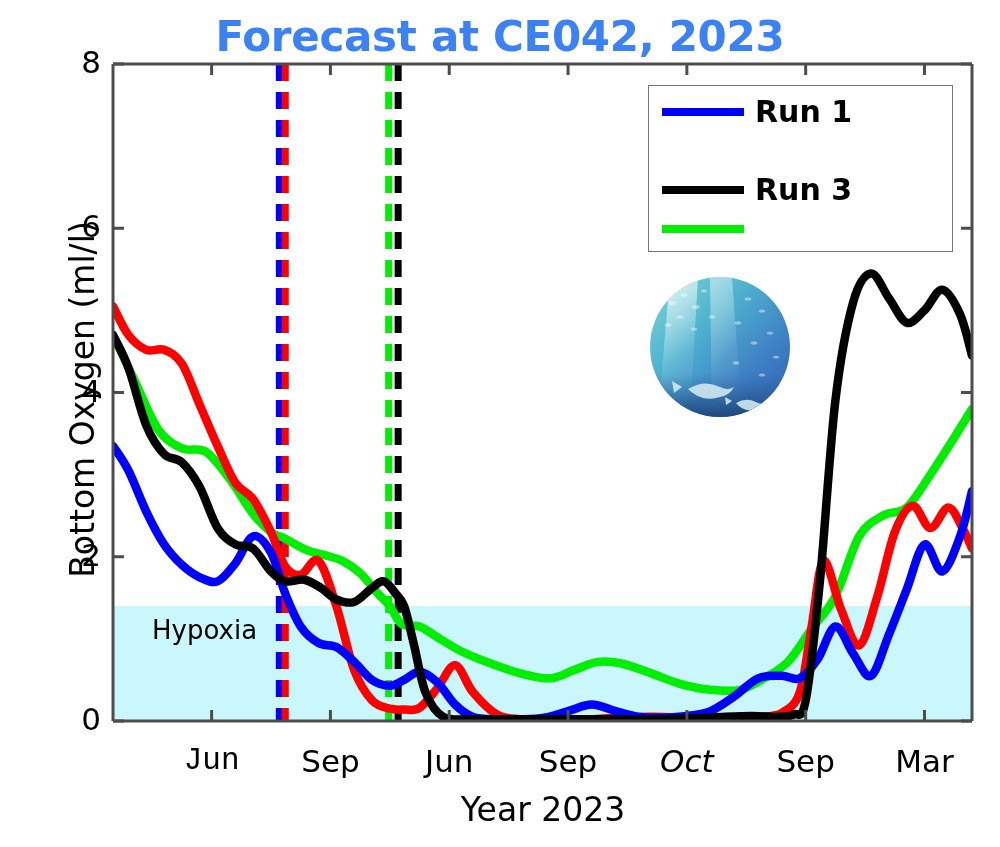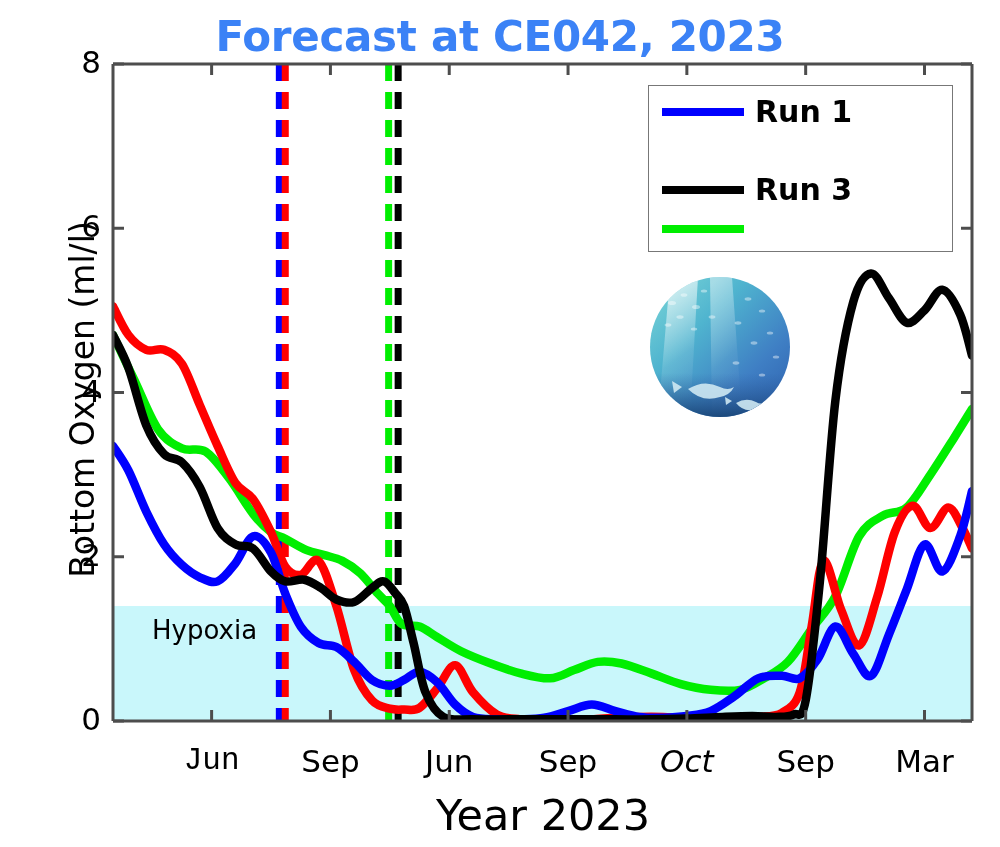--- a/index.html
+++ b/index.html
@@ -47,21 +47,21 @@
     transform: rotate(-90deg);
     transform-origin: center center;
     white-space: nowrap;
   }
   #xlabel {
     position: absolute;
     left: 113px;
     top: 790px;
     width: 860px;
     text-align: center;
-    font-size: 43px;
+    font-size: 33px;
     color: #000000;
   }
   .ytick-label {
     position: absolute;
     width: 60px;
     text-align: right;
     font-size: 31px;
     color: #000000;
   }
   .xtick-label {

